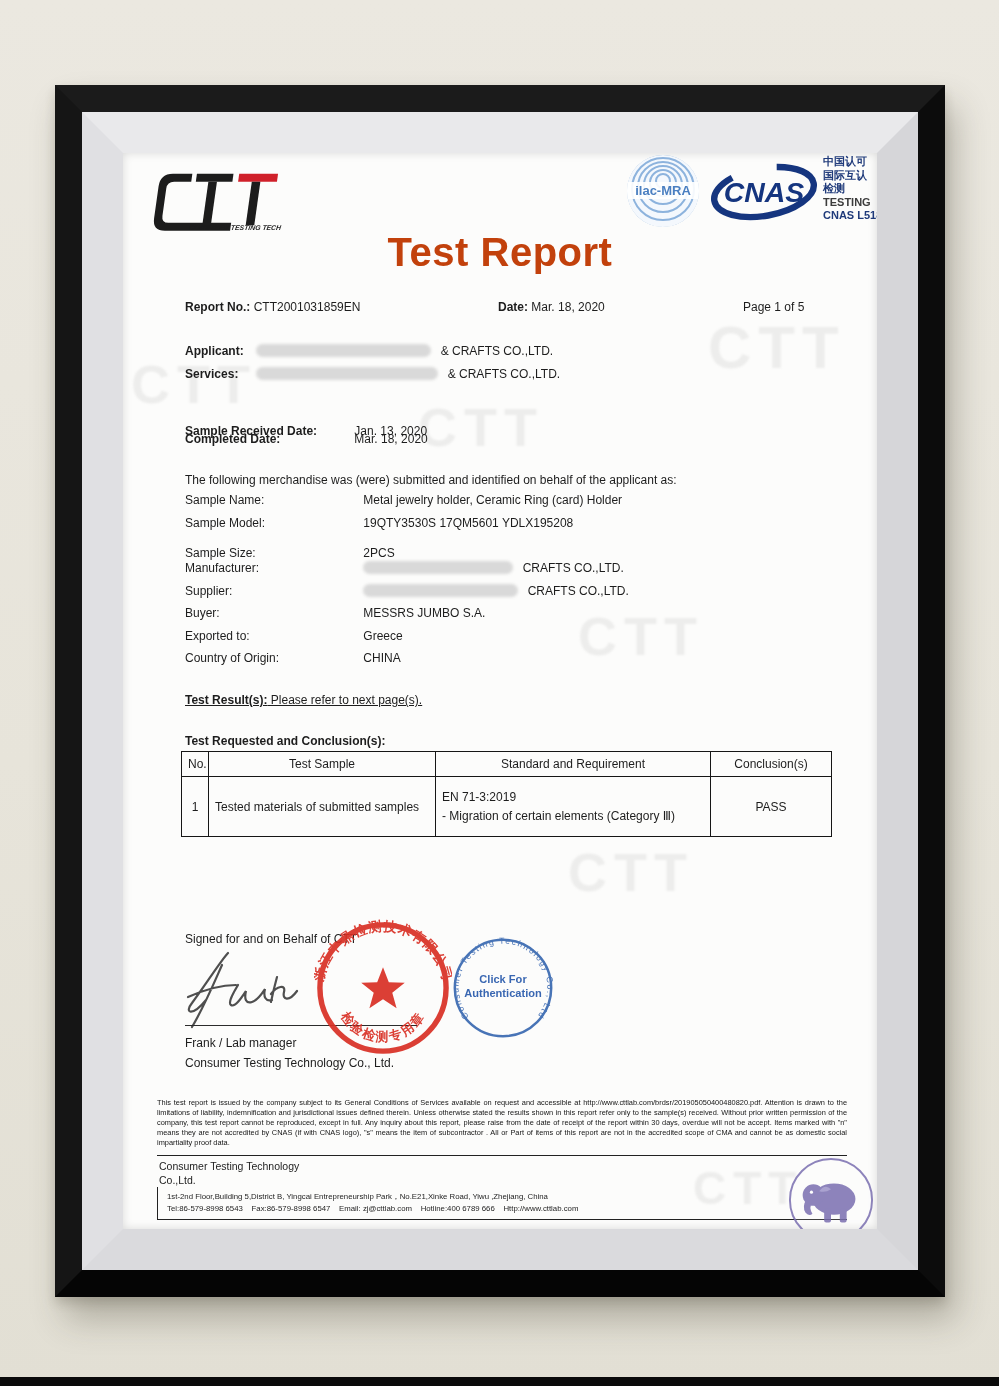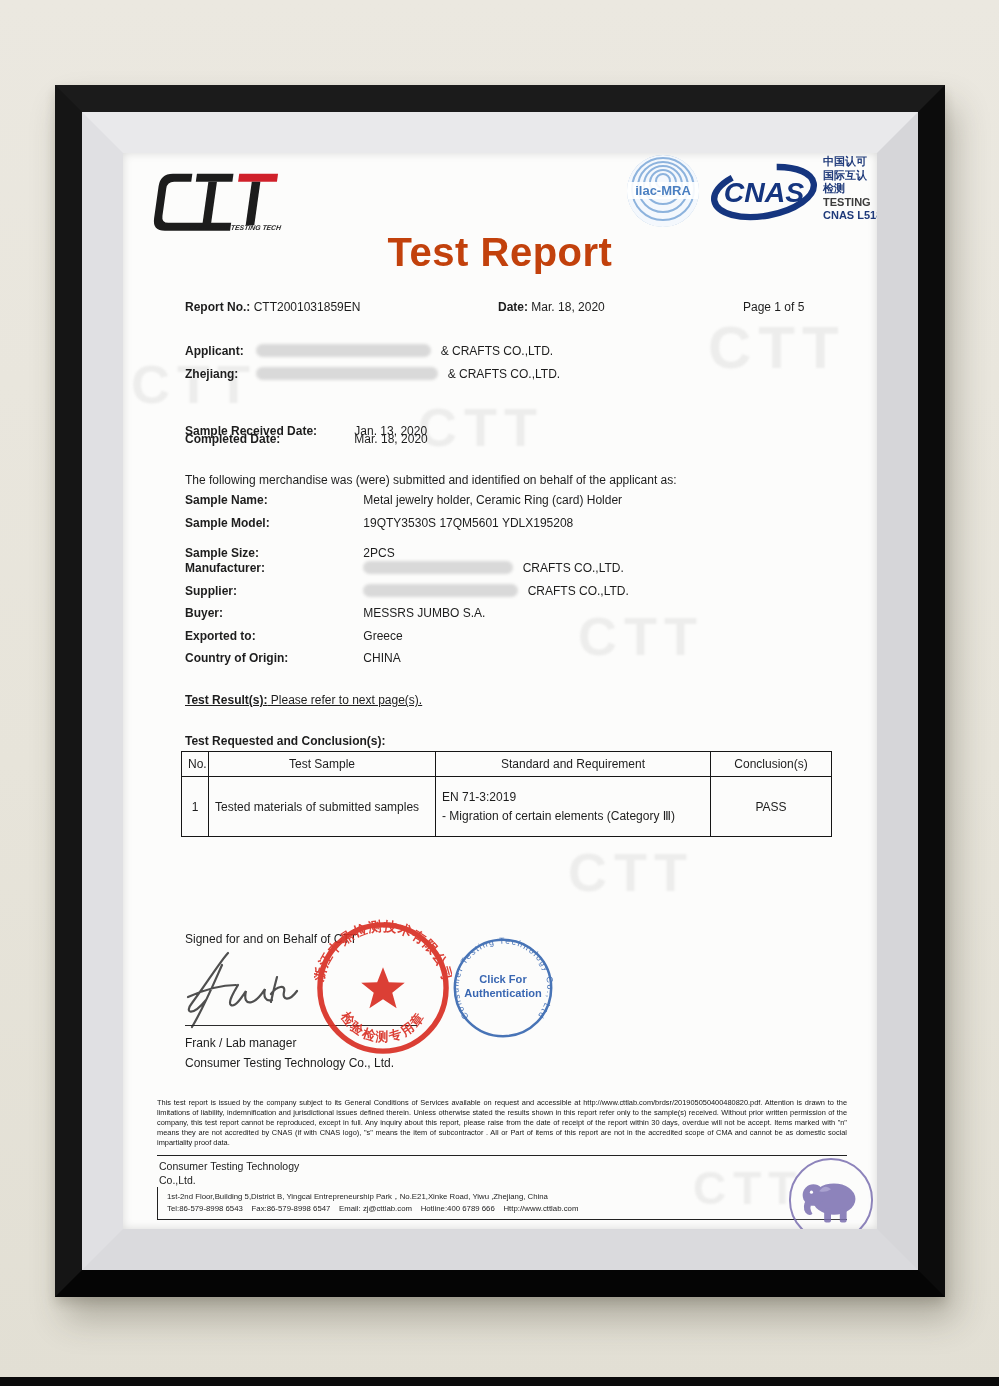--- a/index.html
+++ b/index.html
@@ -12,21 +12,21 @@
          box-shadow:10px 22px 32px rgba(60,55,40,.30), 0 6px 10px rgba(60,55,40,.18);}
   .mat{position:absolute;inset:0;box-sizing:border-box;
        border:41px solid;border-color:#e9e9eb #d6d6d9 #dadadd #e0e0e3;}
   .paper{position:absolute;inset:0;background:#fcfcfb;overflow:hidden;
          box-shadow:inset 0 0 10px rgba(0,0,0,.14);}
   .abs{position:absolute;}
   .lbl{font-weight:bold;}
   .row{position:absolute;left:62px;font-size:12px;white-space:nowrap;}
   .party-lbl{display:inline-block;width:68px;font-weight:bold;}
   .date-lbl{display:inline-block;width:166px;font-weight:bold;}
-  .field-lbl{display:inline-block;width:175px;font-weight:bold;}
+  .field-lbl{display:inline-block;width:175px;font-weight:normal;}
   .blob{display:inline-block;height:13px;background:#d9d9d9;border-radius:7px;
         filter:blur(1.4px);vertical-align:-2px;margin-right:6px;}
   .title{position:absolute;left:0;right:0;top:77px;text-align:center;
          font-size:40px;font-weight:bold;letter-spacing:.5px;color:#c2410c;}
   .meta{position:absolute;top:147px;font-size:12px;white-space:nowrap;}
   .intro{position:absolute;left:62px;top:320px;font-size:12px;white-space:nowrap;}
   .tr-line{position:absolute;left:62px;top:540px;font-size:12px;text-decoration:underline;white-space:nowrap;}
   .tc-head{position:absolute;left:62px;top:581px;font-size:12px;font-weight:bold;white-space:nowrap;}
   table.concl{position:absolute;left:58px;top:598px;border-collapse:collapse;table-layout:fixed;width:650px;font-size:12px;}
   table.concl th,table.concl td{border:1.5px solid #161616;font-weight:normal;padding:2px 6px;}
@@ -122,21 +122,21 @@
           <span>Mar. 18, 2020</span>
         </div>
         <div class="meta" style="left:620px;">Page 1 of 5</div>
 
         <div class="row" style="top:191px;">
           <span class="party-lbl">Applicant:</span>
           <span class="blob" style="width:175px;"></span>
           <span>&amp; CRAFTS CO.,LTD.</span>
         </div>
         <div class="row" style="top:214px;">
-          <span class="party-lbl">Zhejiang:</span>
+          <span class="party-lbl">Services:</span>
           <span class="blob" style="width:182px;"></span>
           <span>&amp; CRAFTS CO.,LTD.</span>
         </div>
 
         <div class="row" style="top:271px;">
           <span class="date-lbl">Sample Received Date:</span>
           <span>Jan. 13, 2020</span>
         </div>
         <div class="row" style="top:279px;">
           <span class="date-lbl">Completed Date:</span>

